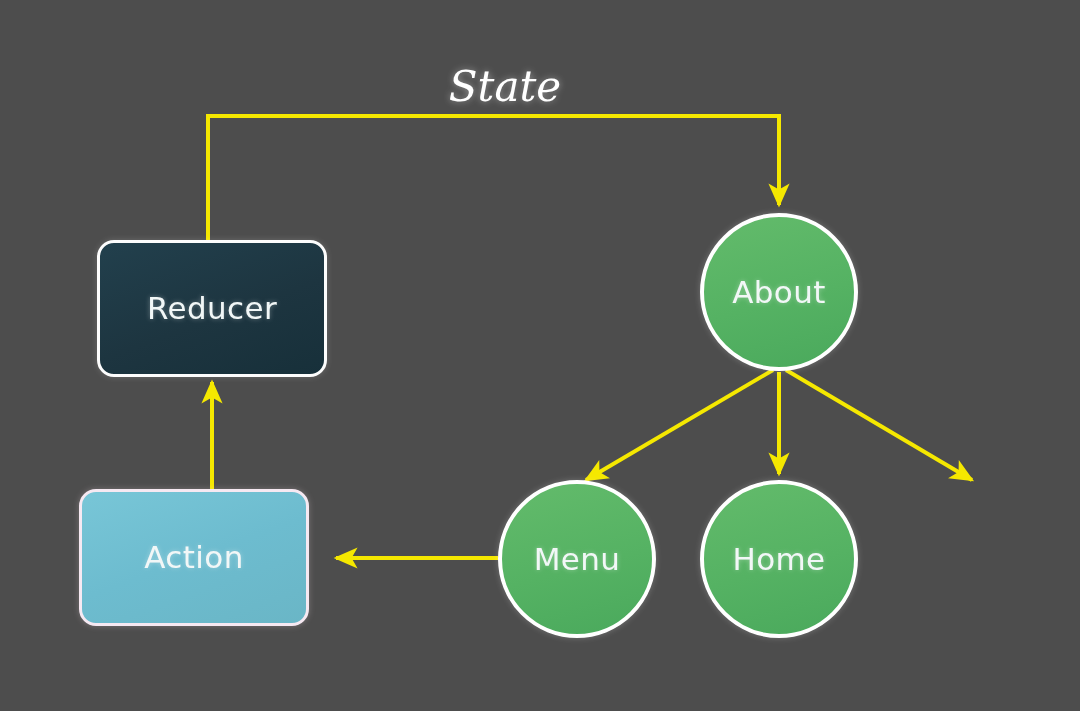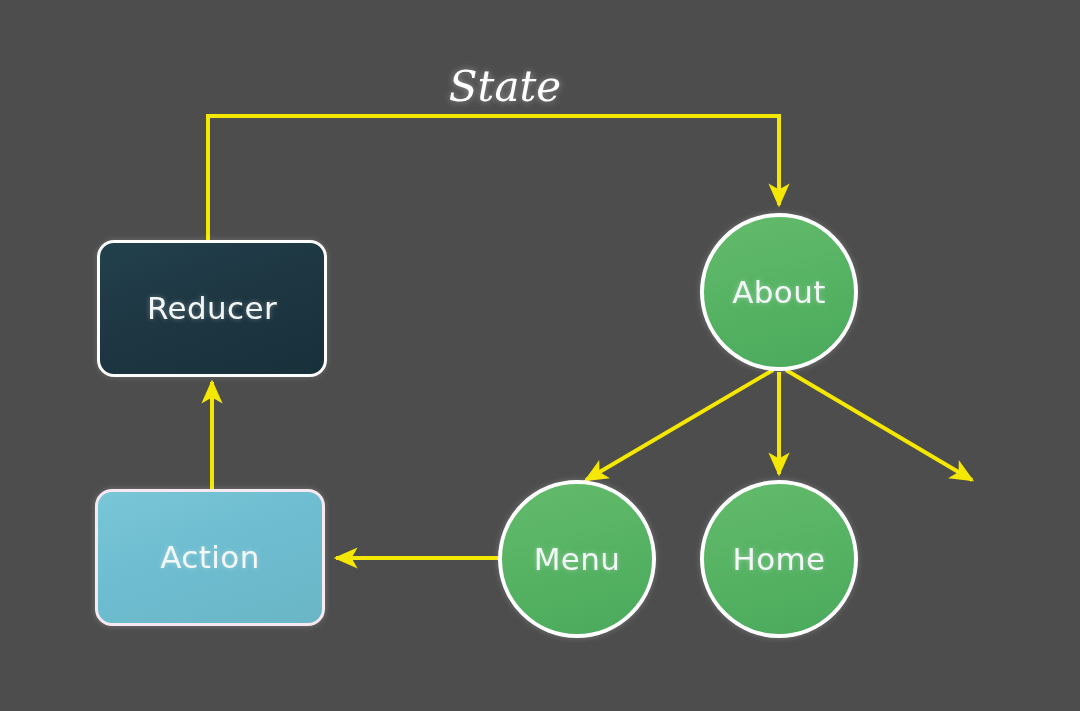--- a/index.html
+++ b/index.html
@@ -53,21 +53,21 @@
   #node-reducer {
     left: 97px;
     top: 240px;
     width: 230px;
     height: 137px;
     background: linear-gradient(160deg, #22404d 0%, #1d3540 55%, #17303a 100%);
     border-color: #fdfdfd;
     box-shadow: 0 0 6px rgba(255,255,255,0.18);
   }
   #node-action {
-    left: 95px;
+    left: 79px;
     top: 489px;
     width: 230px;
     height: 137px;
     background: linear-gradient(160deg, #78c6d7 0%, #6dbccf 50%, #6ab6c6 100%);
     border-color: #f6e9f2;
     box-shadow: 0 0 6px rgba(255,235,245,0.25);
   }
   
   .circle-node {
     border-radius: 50%;

